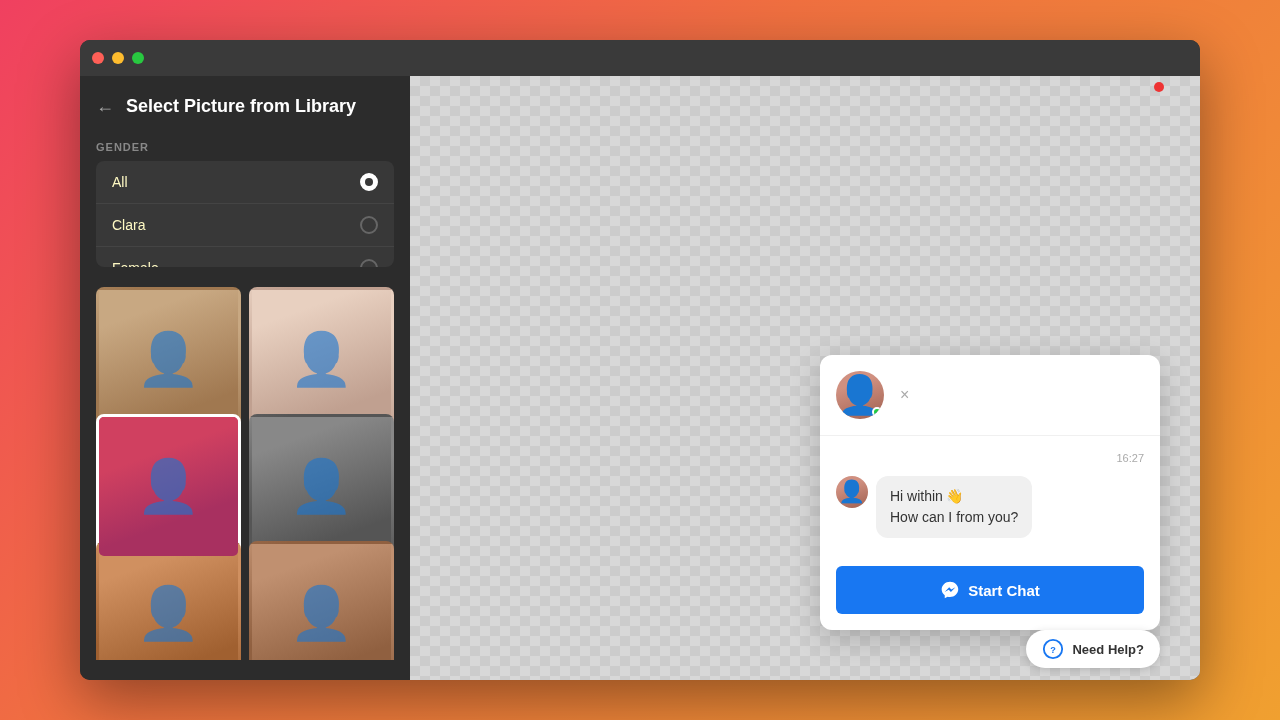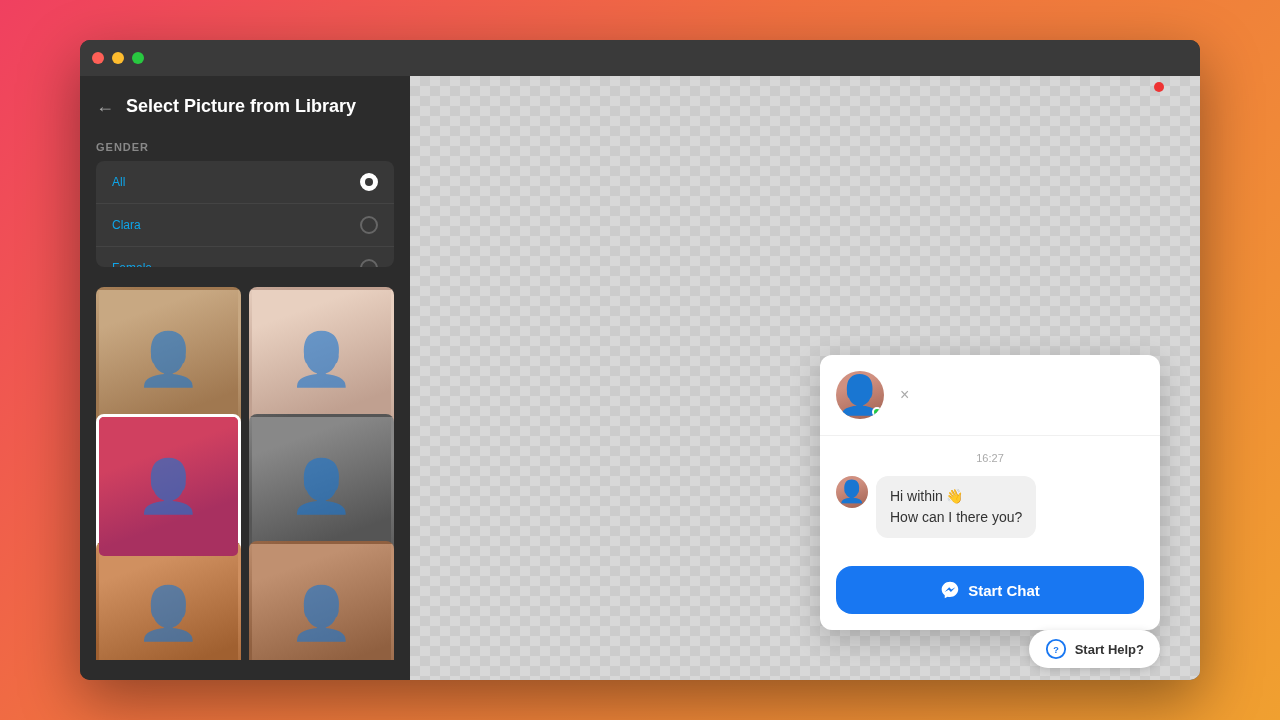--- a/index.html
+++ b/index.html
@@ -103,22 +103,22 @@
       padding: 12px 16px;
       border-bottom: 1px solid #444;
       cursor: pointer;
     }
 
     .filter-option:last-child {
       border-bottom: none;
     }
 
     .filter-option-label {
-      color: #0ea5e9;
-      font-size: 12px;
+      color: #fef9c3;
+      font-size: 14px;
       text-align: right;
     }
 
     .radio-btn {
       width: 18px;
       height: 18px;
       border-radius: 50%;
       border: 2px solid #666;
       display: flex;
       align-items: center;
@@ -258,21 +258,21 @@
       font-size: 16px;
       padding: 4px;
     }
 
     .chat-body {
       padding: 16px;
       min-height: 100px;
     }
 
     .chat-timestamp {
-      text-align: center;
+      text-align: right;
       color: #aaa;
       font-size: 11px;
       margin-bottom: 12px;
     }
 
     .chat-message {
       display: flex;
       align-items: flex-start;
       gap: 8px;
     }
@@ -296,21 +296,21 @@
 
     .chat-footer {
       padding: 12px 16px 16px;
     }
 
     .start-chat-btn {
       width: 100%;
       background: #1877f2;
       color: #fff;
       border: none;
-      border-radius: 16px;
+      border-radius: 6px;
       padding: 14px;
       font-size: 15px;
       font-weight: 600;
       cursor: pointer;
       display: flex;
       align-items: center;
       justify-content: center;
       gap: 8px;
     }
 
@@ -453,38 +453,38 @@
         </div>
 
         <div class="chat-body">
           <div class="chat-timestamp">16:27</div>
           <div class="chat-message">
             <div class="chat-msg-avatar">
               <span style="font-size:22px; display:flex; align-items:center; justify-content:center; height:100%; color:#e0a090">👤</span>
             </div>
             <div class="chat-bubble">
               <div>Hi within 👋</div>
-              <div>How can I there you?</div>
+              <div>How can I from you?</div>
             </div>
           </div>
         </div>
 
         <div class="chat-footer">
           <button class="start-chat-btn">
             <svg class="messenger-icon" viewBox="0 0 24 24" fill="white">
               <path d="M12 2C6.477 2 2 6.145 2 11.243c0 2.908 1.438 5.504 3.688 7.2V22l3.37-1.85c.9.25 1.854.385 2.842.385 5.523 0 10-4.145 10-9.292C22 6.145 17.523 2 12 2zm1.07 12.508l-2.54-2.713-4.96 2.713 5.46-5.794 2.6 2.713 4.9-2.713-5.46 5.794z"></path>
             </svg>
             <span>Start Chat</span>
           </button>
         </div>
       </div>
 
       <div class="red-dot-notification"></div>
       <button class="need-help-btn">
         <svg class="need-help-icon" viewBox="0 0 24 24">
           <circle cx="12" cy="12" r="10" fill="none" stroke="#1877f2" stroke-width="2"></circle>
           <text x="12" y="16" text-anchor="middle" font-size="10" fill="#1877f2" font-weight="bold">?</text>
         </svg>
-        <span>Start Help?</span>
+        <span>Need Help?</span>
       </button>
     </div>
   </div>
 </div>
 
 </body></html>

